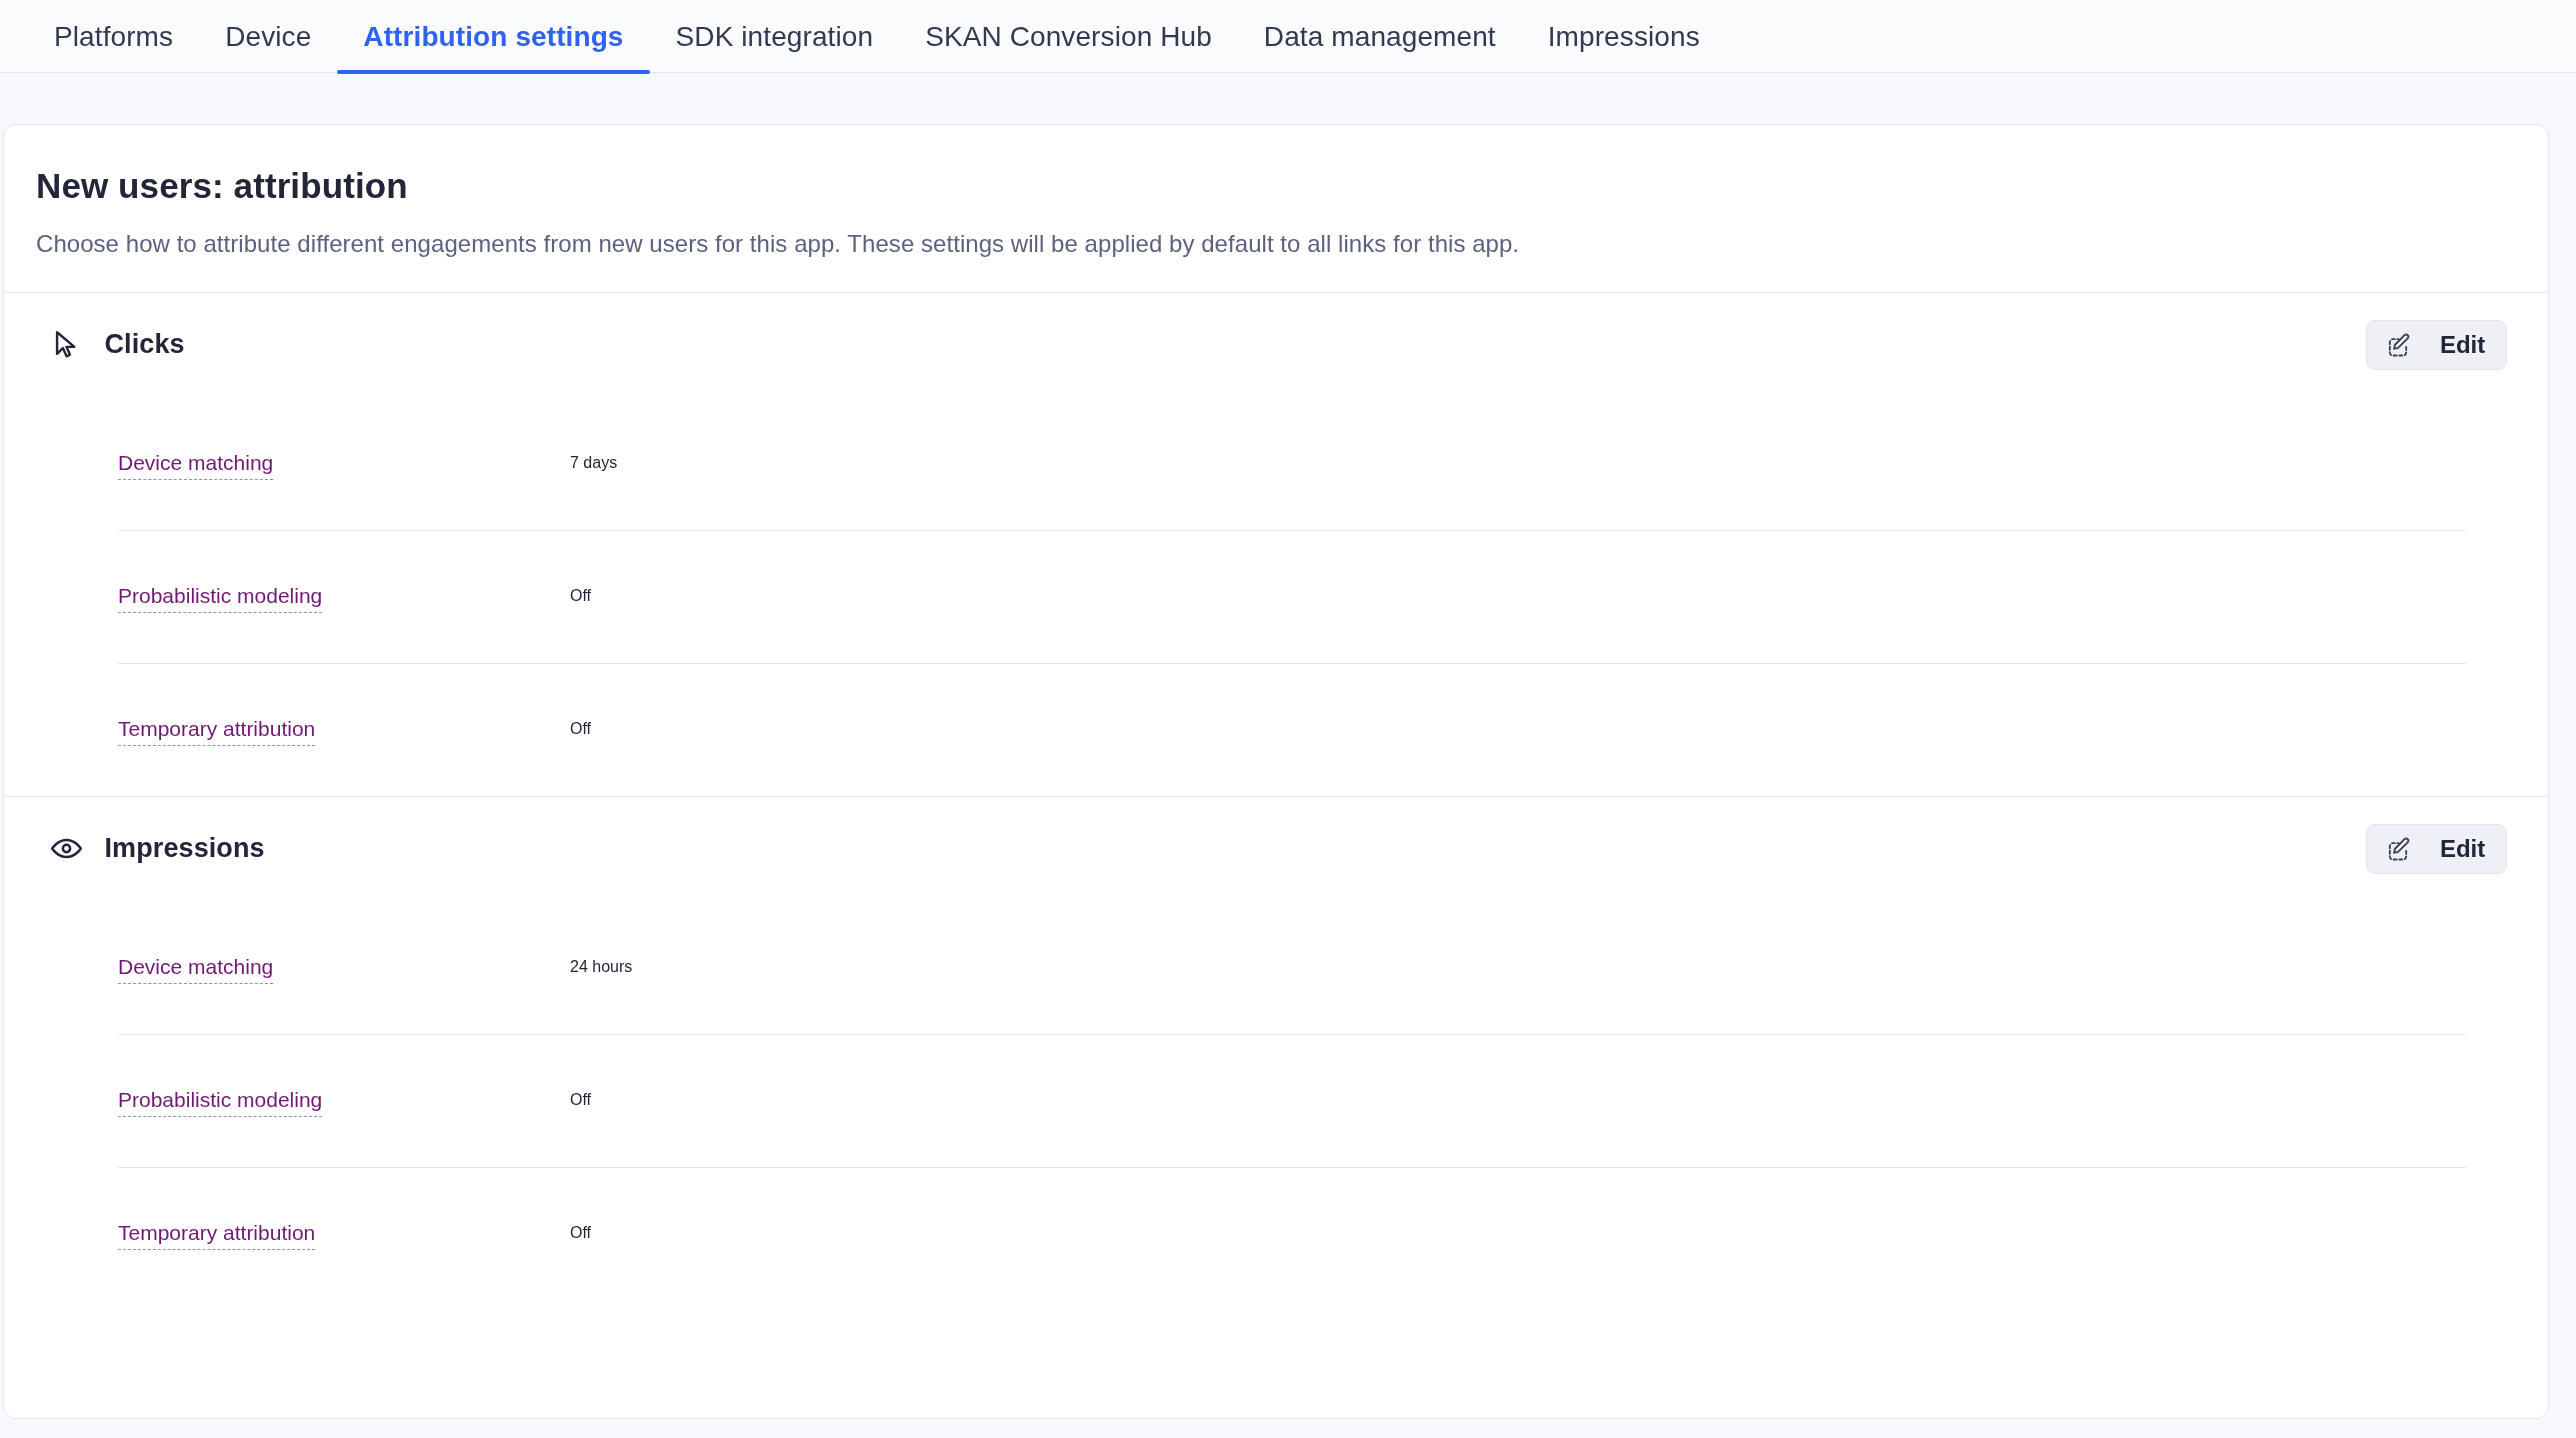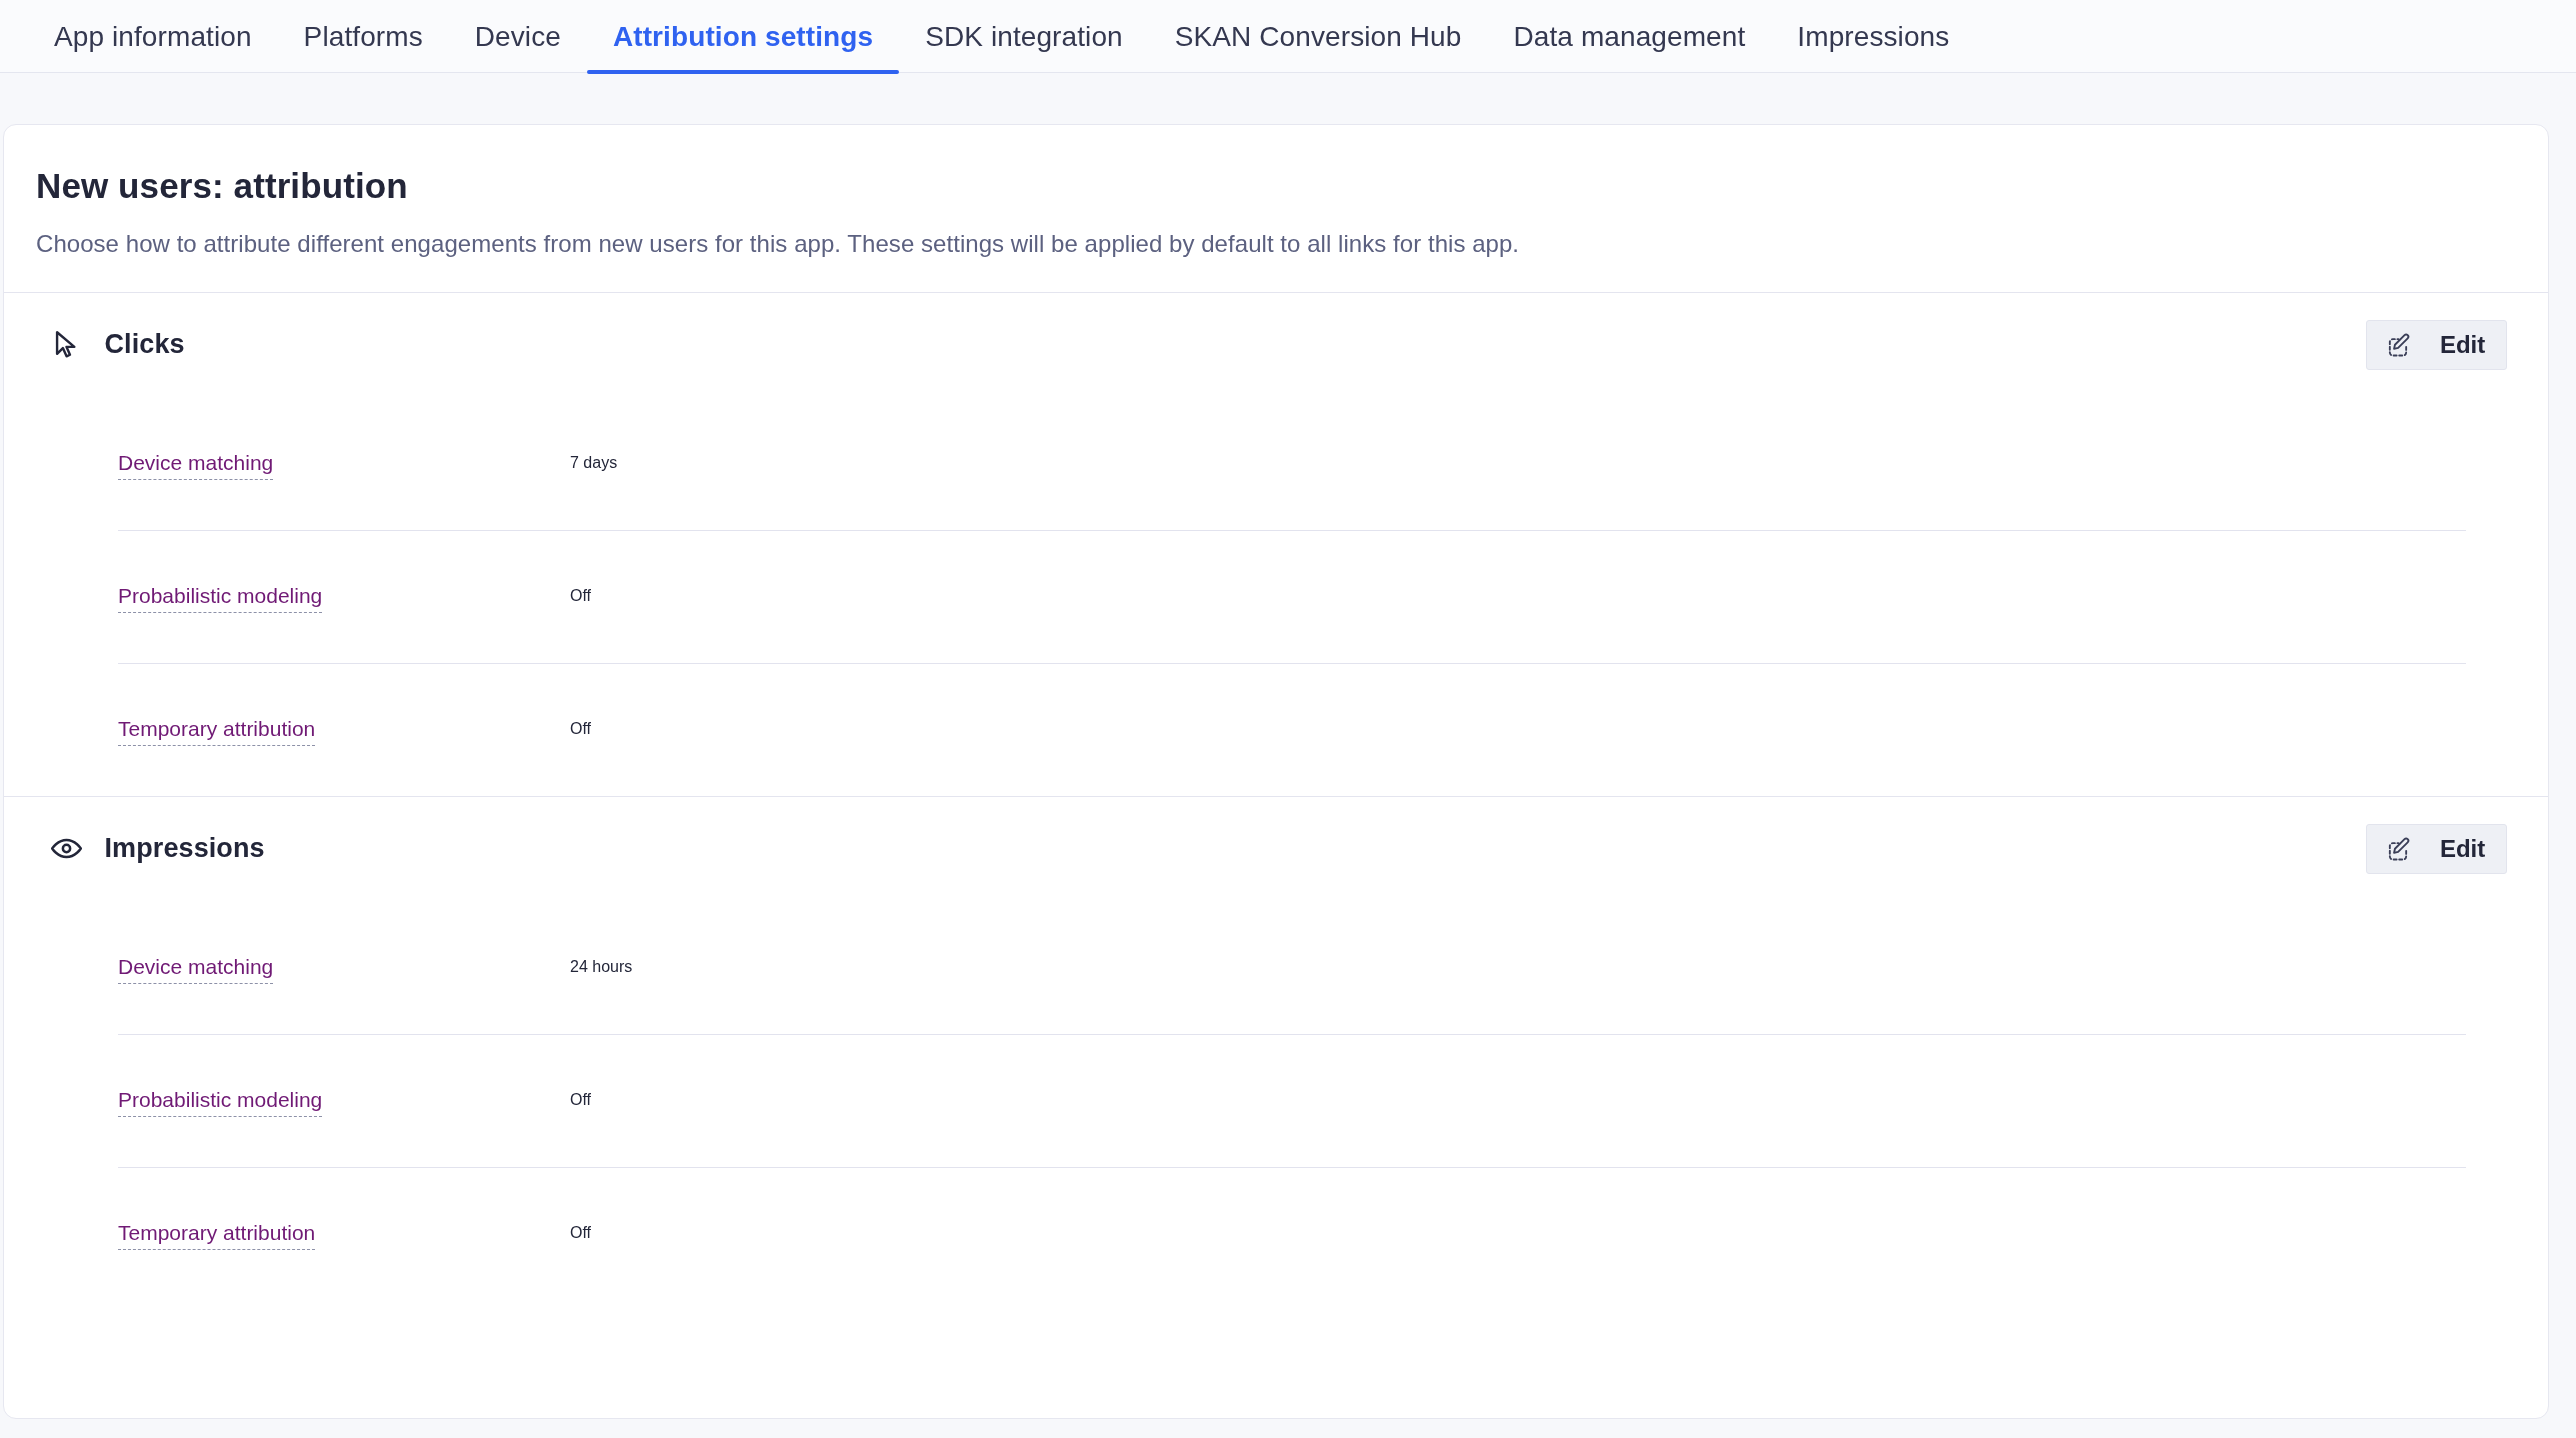--- a/index.html
+++ b/index.html
@@ -118,21 +118,21 @@
     letter-spacing: 0.1px;
   }
   .section-spacer { flex: 1 1 auto; }
 
   .edit-btn {
     display: inline-flex;
     align-items: center;
     gap: 28px;
     background: #eef0f5;
     border: 0.9px solid #e2e4ed;
-    border-radius: 3px;
+    border-radius: 9px;
     height: 50px;
     padding: 0 20.5px 0 17px;
     font-size: 24px;
     font-weight: 700;
     color: #232639;
     cursor: pointer;
     box-sizing: border-box;
   }
   .edit-btn svg { display: block; }
 
@@ -170,21 +170,20 @@
   }
   .row-value {
     font-size: 16px;
     color: #232639;
   }
 </style>
 </head>
 <body>
 
 <nav class="tabbar">
-  <div class="tab">App information</div>
   <div class="tab">Platforms</div>
   <div class="tab">Device</div>
   <div class="tab active">Attribution settings</div>
   <div class="tab">SDK integration</div>
   <div class="tab">SKAN Conversion Hub</div>
   <div class="tab">Data management</div>
   <div class="tab">Impressions</div>
 </nav>
 
 <section class="card">

